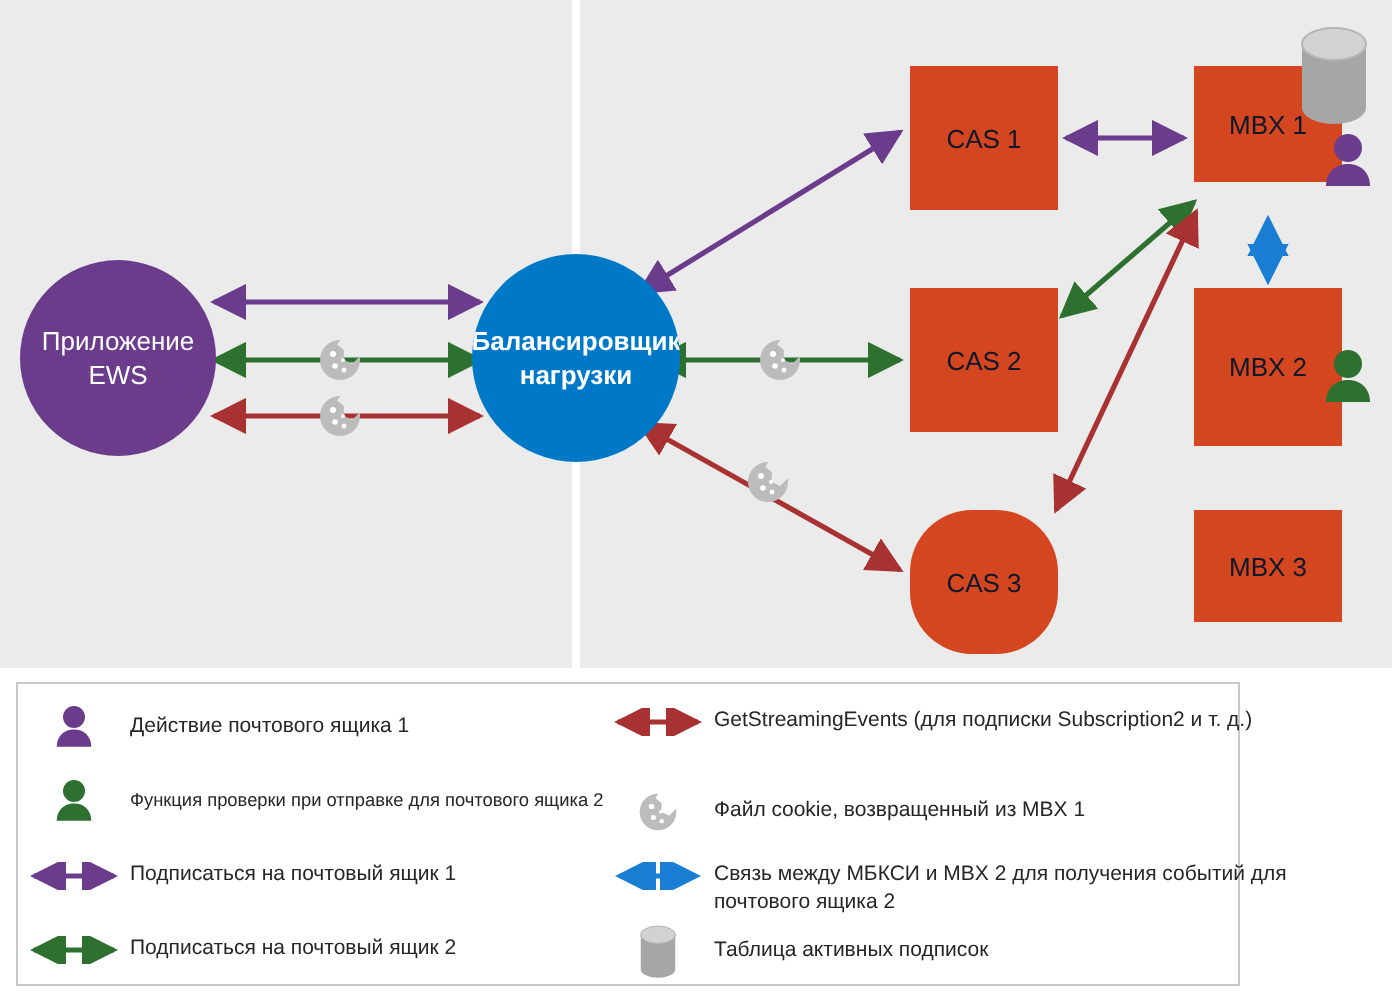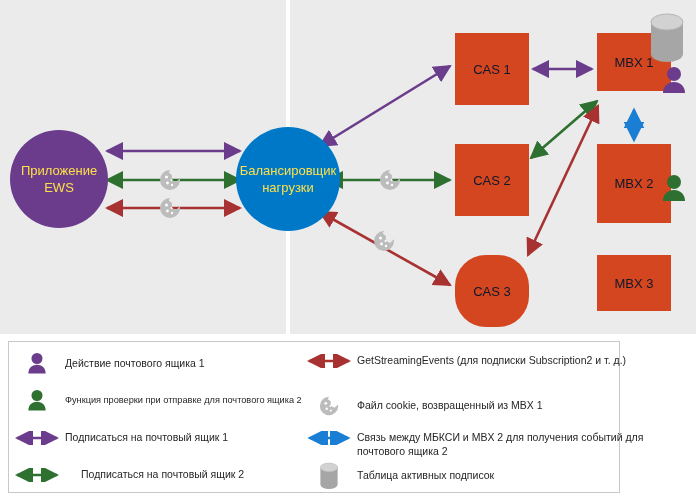--- a/index.html
+++ b/index.html
@@ -41,21 +41,21 @@
   }
 
   
   .circle {
     position: absolute;
     border-radius: 50%;
     display: flex;
     flex-direction: column;
     align-items: center;
     justify-content: center;
-    color: #fde047;
+    color: #ffffff;
     font-size: 13px;
     line-height: 17px;
     text-align: center;
     white-space: nowrap;
     overflow: hidden;
     z-index: 5;
   }
   .circle .ln { display: block; }
 
   
@@ -196,21 +196,21 @@
       <line x1="528" y1="255" x2="598" y2="106" stroke="#a83232" stroke-width="2.6" marker-start="url(#mk-red-s)" marker-end="url(#mk-red-e)"></line>
 
       <line x1="634" y1="110" x2="634" y2="140" stroke="#1a7fd4" stroke-width="2.6" stroke-dasharray="3 3" marker-start="url(#mk-blue-s)" marker-end="url(#mk-blue-e)"></line>
     </svg>
 
     <div class="circle" style="left:10px; top:130px; width:98px; height:98px; background:#6b3c8c;">
       <span class="ln">Приложение</span>
       <span class="ln">EWS</span>
     </div>
 
-    <div class="circle" style="left:236px; top:127px; width:104px; height:104px; background:#0078c8;">
+    <div class="circle" style="left:236px; top:127px; width:104px; height:104px; background:#0078c8;font-weight:bold;">
       <span class="ln">Балансировщик</span>
       <span class="ln">нагрузки</span>
     </div>
 
     <div class="box" style="left:455px; top:33px; width:74px; height:72px;">
       <span>CAS 1</span>
     </div>
     <div class="box" style="left:455px; top:144px; width:74px; height:72px;">
       <span>CAS 2</span>
     </div>
@@ -307,21 +307,21 @@
               <marker id="lg-p-s" markerWidth="7" markerHeight="7" refX="0.8" refY="3.5" orient="auto">
                 <path d="M7,0 L0,3.5 L7,7 z" fill="#6b3c8c"></path>
                 </marker>
             </defs>
             <line x1="4" y1="7" x2="44" y2="7" stroke="#6b3c8c" stroke-width="2.6" marker-start="url(#lg-p-s)" marker-end="url(#lg-p-e)"></line>
           </svg>
         </span>
         <span class="legend-text">Подписаться на почтовый ящик 1</span>
       </div>
 
-      <div class="legend-row" style="top:119px;gap:16px;">
+      <div class="legend-row" style="top:119px;">
         <span class="legend-icon">
           <svg width="48" height="14" viewBox="0 0 48 14">
             <defs>
               <marker id="lg-g-e" markerWidth="7" markerHeight="7" refX="6.2" refY="3.5" orient="auto">
                 <path d="M0,0 L7,3.5 L0,7 z" fill="#2d7030"></path>
                 </marker>
               <marker id="lg-g-s" markerWidth="7" markerHeight="7" refX="0.8" refY="3.5" orient="auto">
                 <path d="M7,0 L0,3.5 L7,7 z" fill="#2d7030"></path>
                 </marker>
             </defs>

